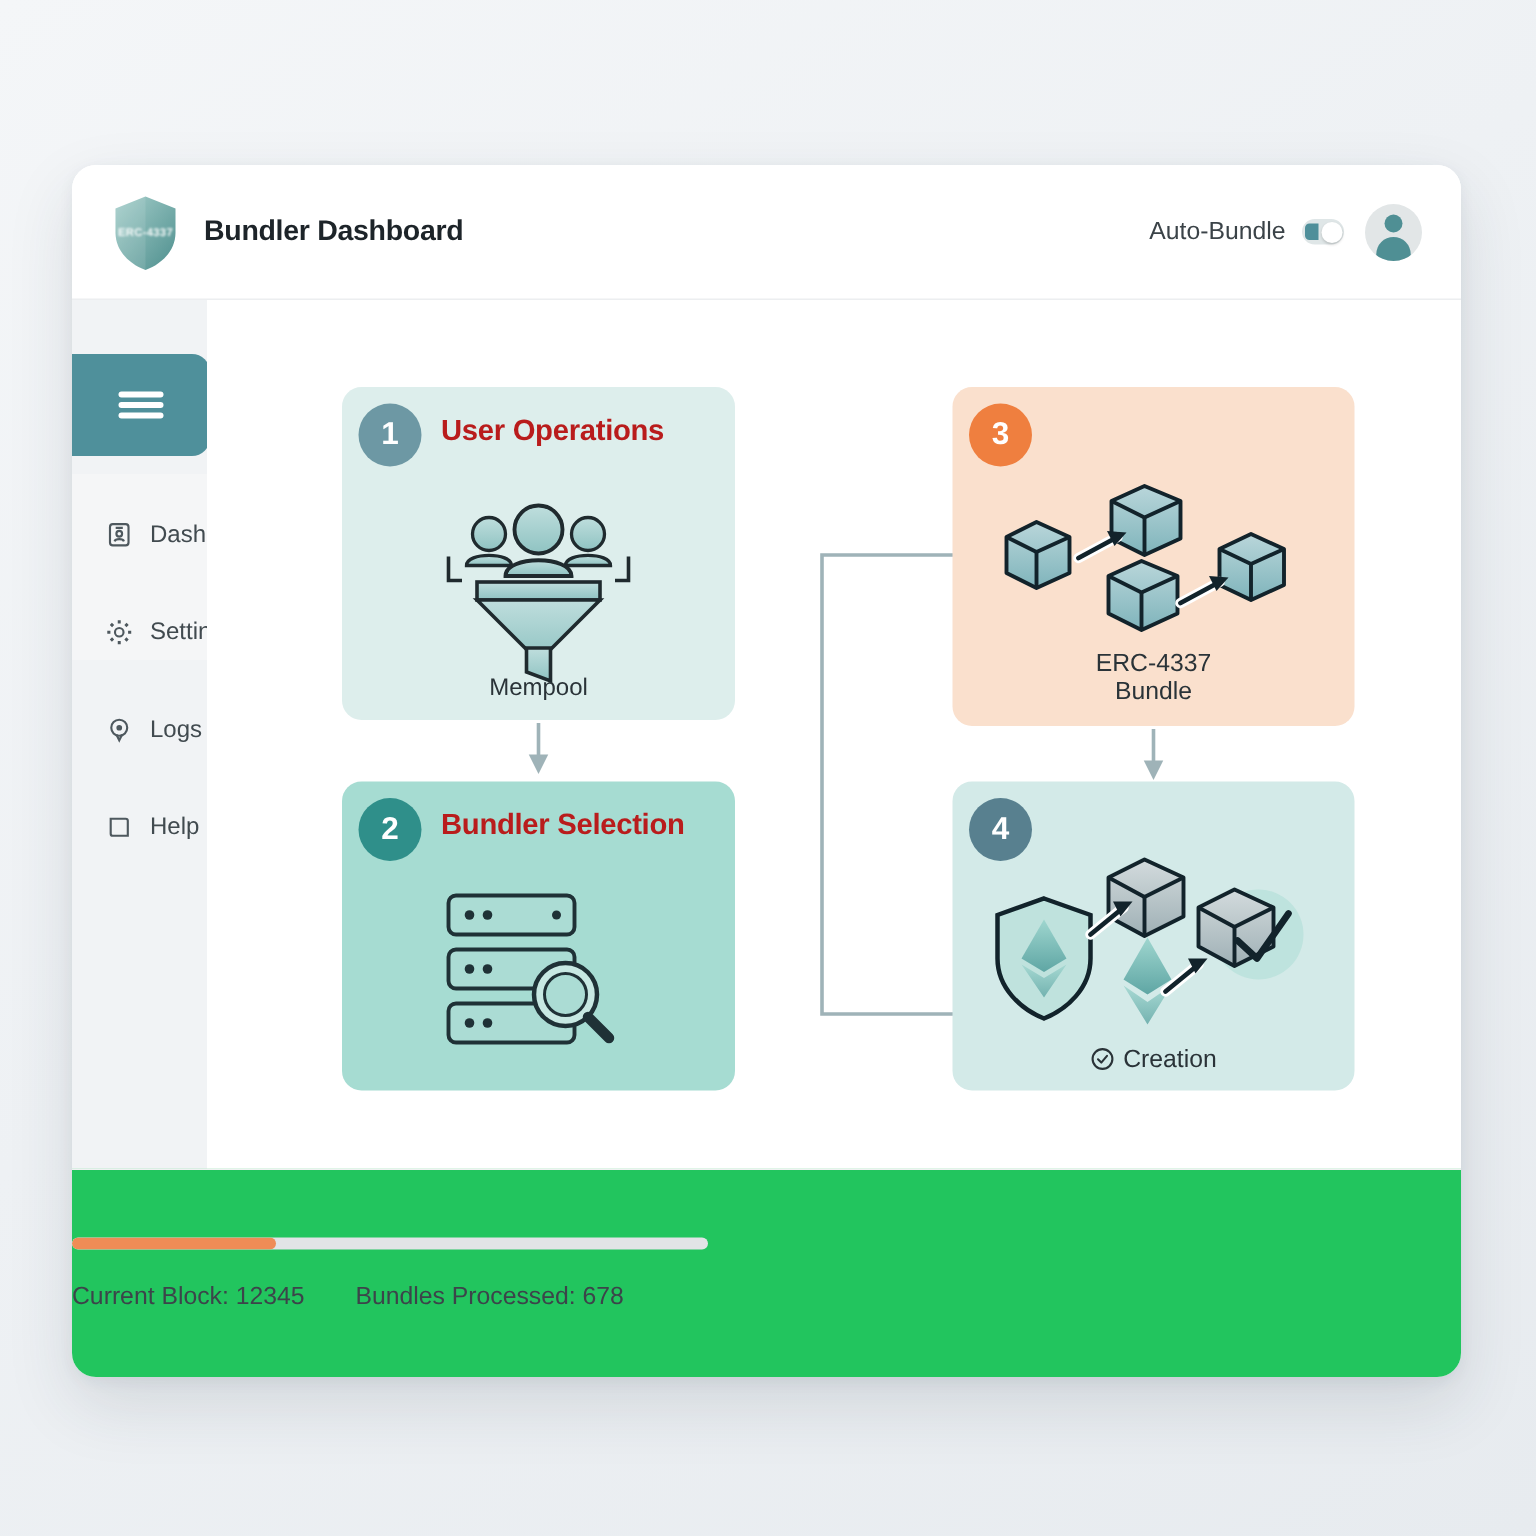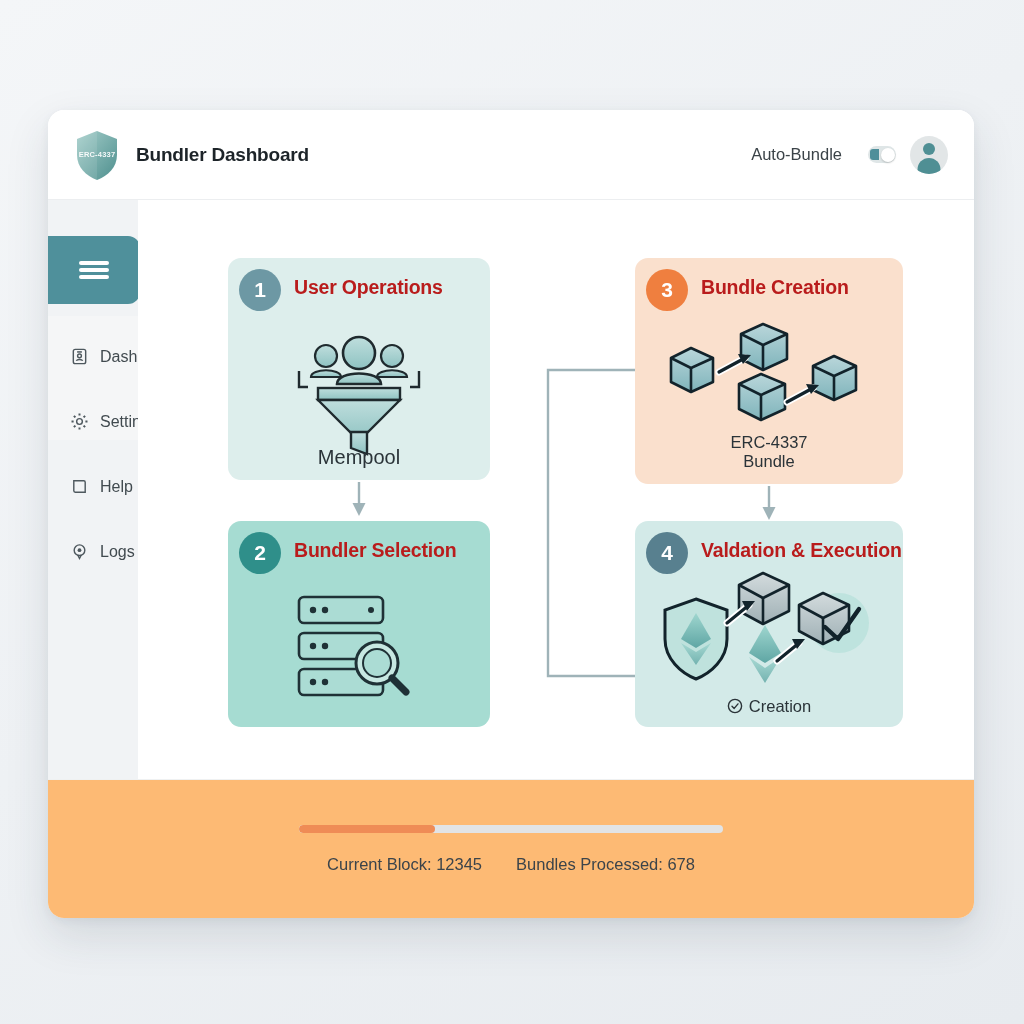--- a/index.html
+++ b/index.html
@@ -78,21 +78,21 @@
   }
   .header-right {
     margin-left: auto;
     display: flex;
     align-items: center;
     gap: 14px;
   }
   .ctl {
     display: flex;
     align-items: center;
-    gap: 26px;
+    gap: 11px;
     justify-content: center;
   }
   .ctl-label {
     font-size: 16.5px;
     color: #3b4348;
     white-space: nowrap;
   }
 
   
   .toggle {
@@ -293,46 +293,46 @@
     left: 0; right: 0;
     top: 60px; bottom: 8px;
     display: flex;
     align-items: center;
     justify-content: center;
   }
   .card-caption {
     position: absolute;
     left: 0; right: 0;
     text-align: center;
-    font-size: 20px;
+    font-size: 16px;
     color: #2a3338;
     line-height: 1.12;
   }
   .cap-mempool  { bottom: 12px; }
   .cap-bundle   { bottom: 14px; font-size: 16.5px; }
   .cap-success  { bottom: 12px; font-size: 16.5px; display:flex; align-items:center; justify-content:center; gap:6px; }
   .check-mini {
     width: 16px; height: 16px; flex: 0 0 16px;
   }
 
   
   .arrow-svg {
     position: absolute;
     overflow: visible;
     pointer-events: none;
   }
 
   
   .footer {
     flex: 0 0 138px;
-    background: #fdba74;
+    background: #22c55e;
     border-top: 1px solid #eff1f2;
     display: flex;
     flex-direction: column;
-    align-items: center;
+    align-items: flex-start;
     justify-content: center;
     gap: 22px;
   }
   .progress-track {
     width: 424px;
     height: 8px;
     border-radius: 4px;
     background: #e2e4e6;
     overflow: hidden;
   }
@@ -414,32 +414,32 @@
         <div class="nav-item">
           <svg class="nav-ico" viewBox="0 0 20 20" fill="none" stroke="#4e585e" stroke-width="1.5">
             <circle cx="10" cy="10" r="3"></circle>
             <path d="M10 1.6v2.2M10 16.2v2.2M18.4 10h-2.2M3.8 10H1.6M15.9 4.1l-1.6 1.6M5.7 14.3l-1.6 1.6M15.9 15.9l-1.6-1.6M5.7 5.7L4.1 4.1" stroke-width="2.1"></path>
           </svg>
           <span class="nav-label">Settings</span>
         </div>
 
         <div class="nav-item">
           <svg class="nav-ico" viewBox="0 0 20 20" fill="none" stroke="#4e585e" stroke-width="1.5">
-            <path d="M4 4h10.5a1.5 1.5 0 0 1 1.5 1.5V16H5.5A1.5 1.5 0 0 1 4 14.5z"></path>
-          </svg>
-          <span class="nav-label">Help</span>
-        </div>
-
-        <div class="nav-item">
-          <svg class="nav-ico" viewBox="0 0 20 20" fill="none" stroke="#4e585e" stroke-width="1.5">
             <circle cx="10" cy="8.6" r="5.6"></circle>
             <circle cx="10" cy="8.6" r="2" fill="#4e585e" stroke="none"></circle>
             <path d="M8 13.4L10 17.4L12 13.4"></path>
           </svg>
           <span class="nav-label">Logs</span>
+        </div>
+
+        <div class="nav-item">
+          <svg class="nav-ico" viewBox="0 0 20 20" fill="none" stroke="#4e585e" stroke-width="1.5">
+            <path d="M4 4h10.5a1.5 1.5 0 0 1 1.5 1.5V16H5.5A1.5 1.5 0 0 1 4 14.5z"></path>
+          </svg>
+          <span class="nav-label">Help</span>
         </div>
       </div>
     </div>
 
     <div class="content">
 
       <svg class="arrow-svg" style="left:206px; top:282px;" width="30" height="38" viewBox="0 0 30 38">
         <line x1="15" y1="0" x2="15" y2="24" stroke="#9fb3b8" stroke-width="2.4"></line>
         <polygon points="15,34 8.5,21 21.5,21" fill="#9fb3b8"></polygon>
       </svg>
@@ -507,21 +507,20 @@
             </g>
             <circle cx="84" cy="70" r="21" fill="#c7e8e2" stroke="#1f3136" stroke-width="3"></circle>
             <circle cx="84" cy="70" r="14" fill="#abdcd4" stroke="#1f3136" stroke-width="2"></circle>
             <path d="M99 85 L113 99" stroke="#1f3136" stroke-width="7" stroke-linecap="round"></path>
           </svg>
         </div>
       </div>
 
       <div class="card card-3">
         <div class="badge orange">3</div>
-        <div class="card-title">Bundle Creation</div>
         <div class="card-art" style="top:52px; bottom:46px;">
           <svg width="212" height="112" viewBox="0 0 212 112">
             <defs>
               <linearGradient id="cb" x1="0" y1="0" x2="0" y2="1">
                 <stop offset="0" stop-color="#b9d6da"></stop>
                   <stop offset="1" stop-color="#7fb4bb"></stop>
               </linearGradient>
             </defs>
             <g stroke="#12232b" stroke-width="2.6" stroke-linejoin="round">
 
@@ -559,21 +558,20 @@
           </svg>
         </div>
         <div class="card-caption cap-bundle">
           <div>ERC-4337</div>
           <div>Bundle</div>
         </div>
       </div>
 
       <div class="card card-4">
         <div class="badge slate2">4</div>
-        <div class="card-title">Valdation &amp; Execution</div>
         <div class="card-art" style="top:50px; bottom:36px;">
           <svg width="232" height="120" viewBox="0 0 232 120">
             <defs>
               <linearGradient id="gy" x1="0" y1="0" x2="0" y2="1">
                 <stop offset="0" stop-color="#d3dbdd"></stop>
                   <stop offset="1" stop-color="#9fb0b5"></stop>
               </linearGradient>
               <linearGradient id="et" x1="0" y1="0" x2="0" y2="1">
                 <stop offset="0" stop-color="#9fd6cf"></stop>
                   <stop offset="1" stop-color="#5fa6a4"></stop>

